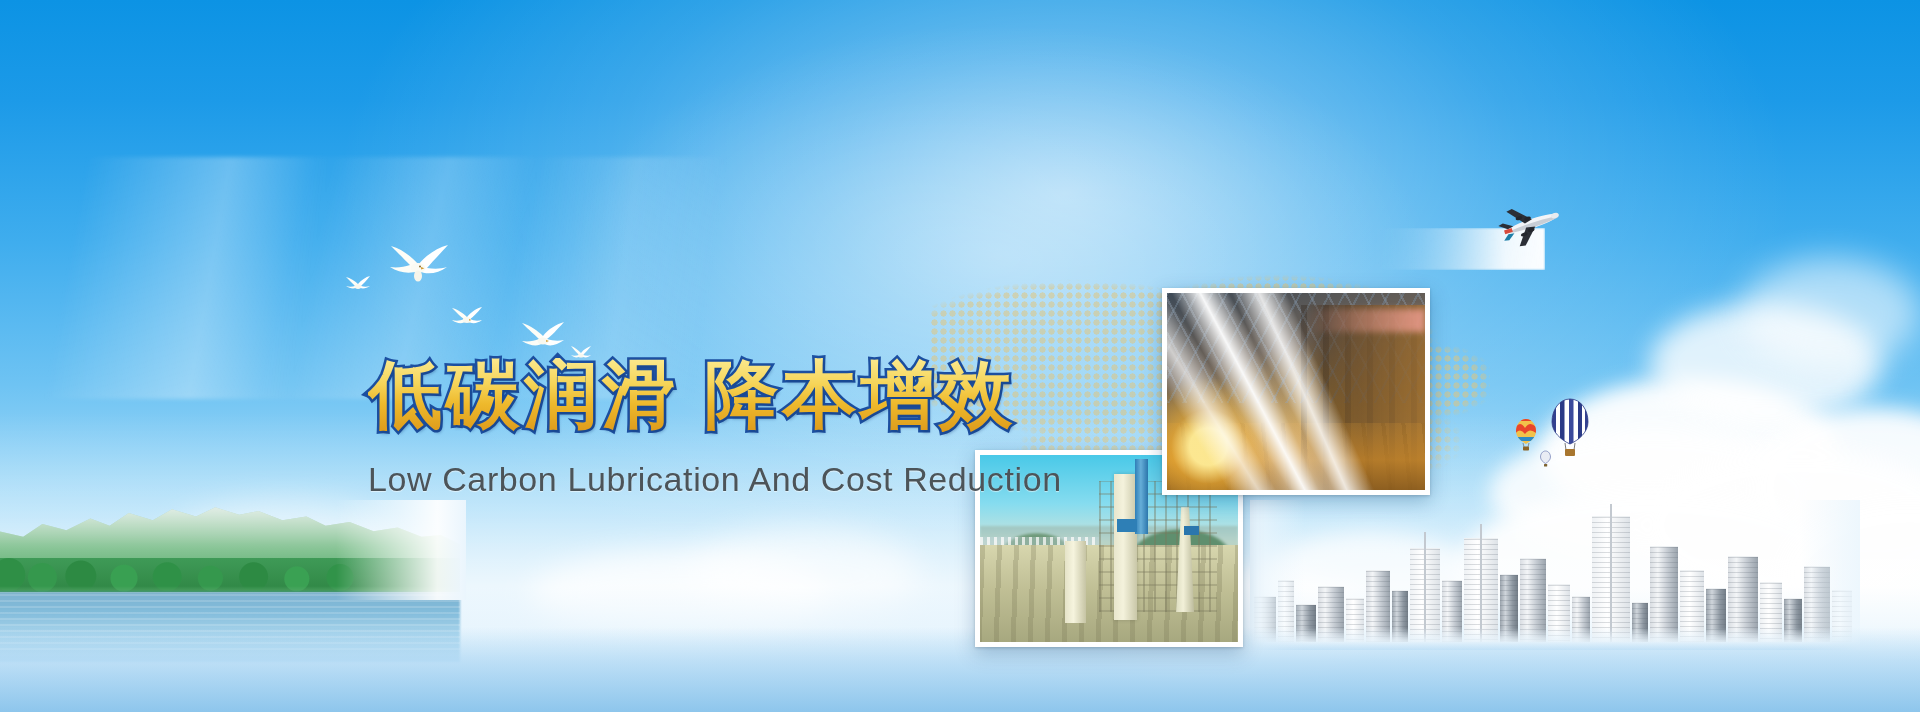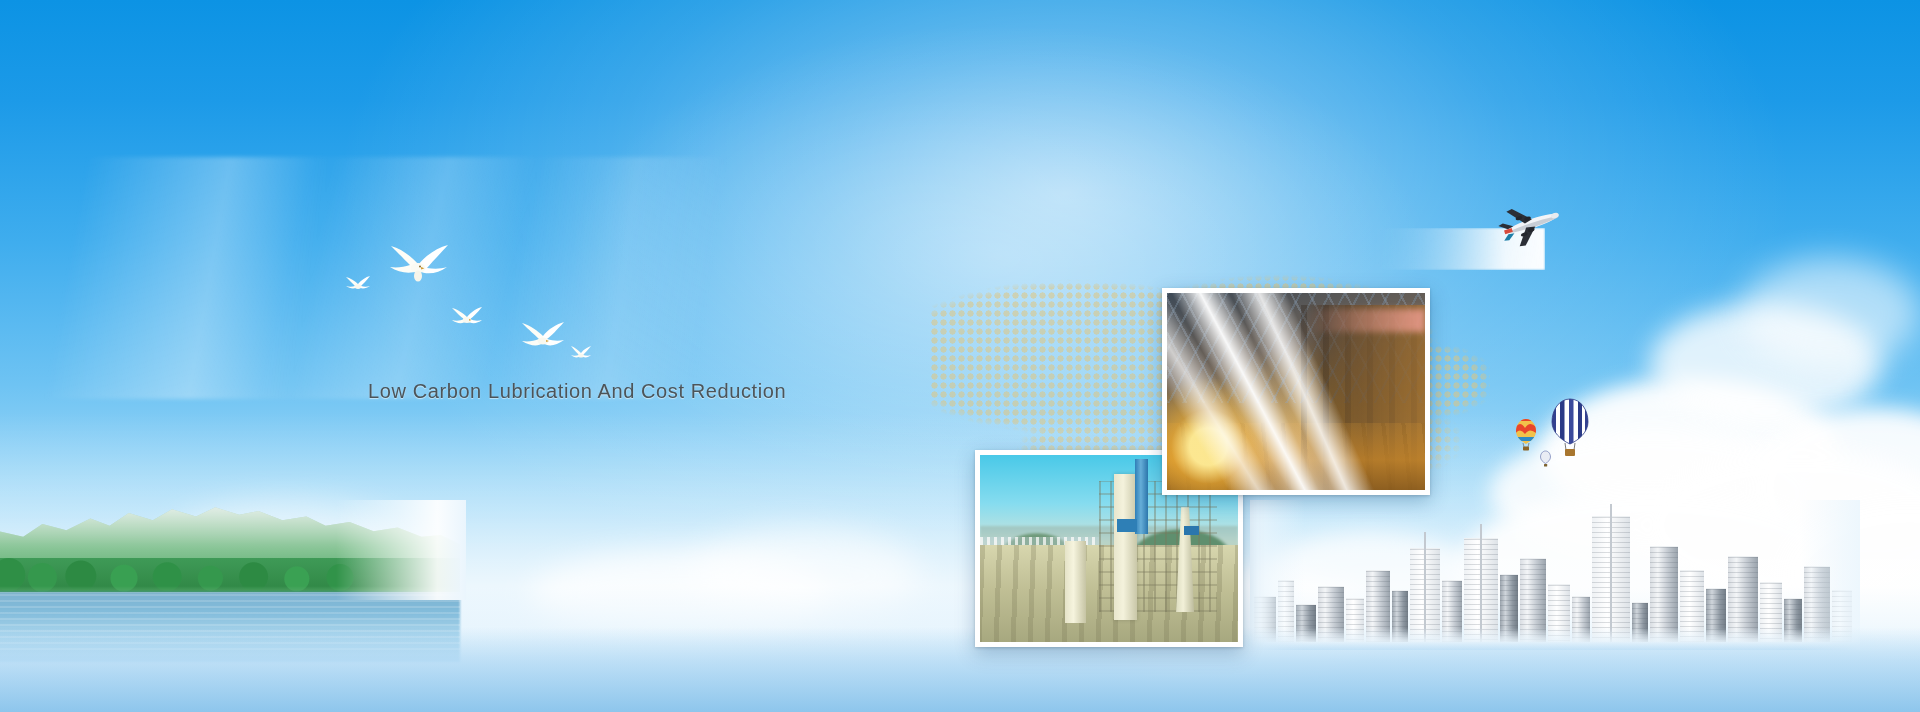--- a/index.html
+++ b/index.html
@@ -334,22 +334,22 @@
   .headline-stroke{
     position:absolute; left:0; top:0;
     font-size:74px; font-weight:bold; line-height:1; letter-spacing:4px;
     color:transparent;
     -webkit-text-stroke:5px #1c4fa0;
     paint-order:stroke fill;
     white-space:nowrap;
     text-shadow:2px 3px 3px rgba(20,60,120,.35);
   }
   .subline{
-    margin-top:22px;
-    font-size:20px; letter-spacing:.6px;
+    margin-top:28px;
+    font-size:34px; letter-spacing:.6px;
     color:#4c5459;
     white-space:nowrap;
     text-shadow:0 1px 1px rgba(255,255,255,.55);
   }
 </style>
 </head>
 <body>
 
 <div id="banner">
 
@@ -547,16 +547,20 @@
       <div class="mill"></div>
       <div class="mill-roof"></div>
       <div class="mill-mach"></div>
       <div class="mill-floor"></div>
       <div class="mill-pink"></div>
       <div class="mill-rays"></div>
     </div>
   </div>
 
   <div class="copy">
+    <div class="headline-wrap">
+      <div class="headline-stroke">低碳润滑  降本增效</div>
+      <div class="headline">低碳润滑  降本增效</div>
+    </div>
     <div class="subline">Low Carbon Lubrication And Cost Reduction</div>
   </div>
 
 </div>
 
 </body></html>

